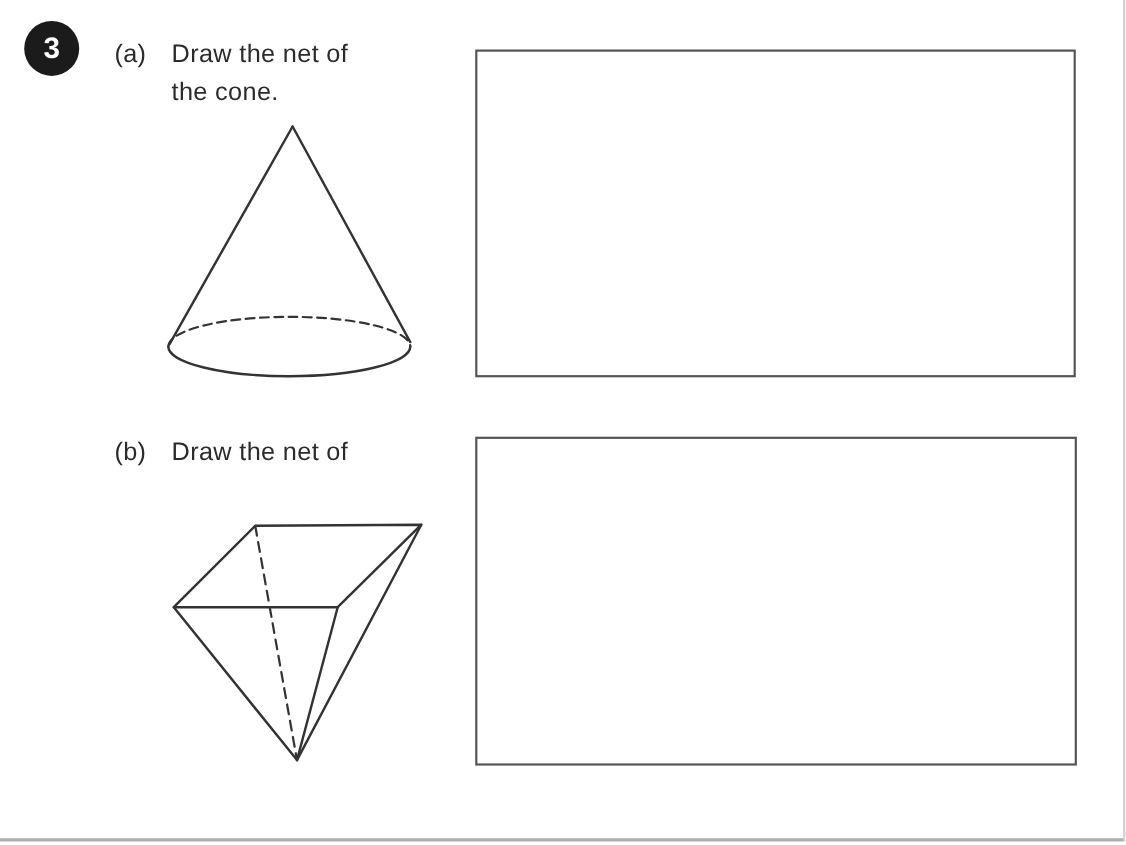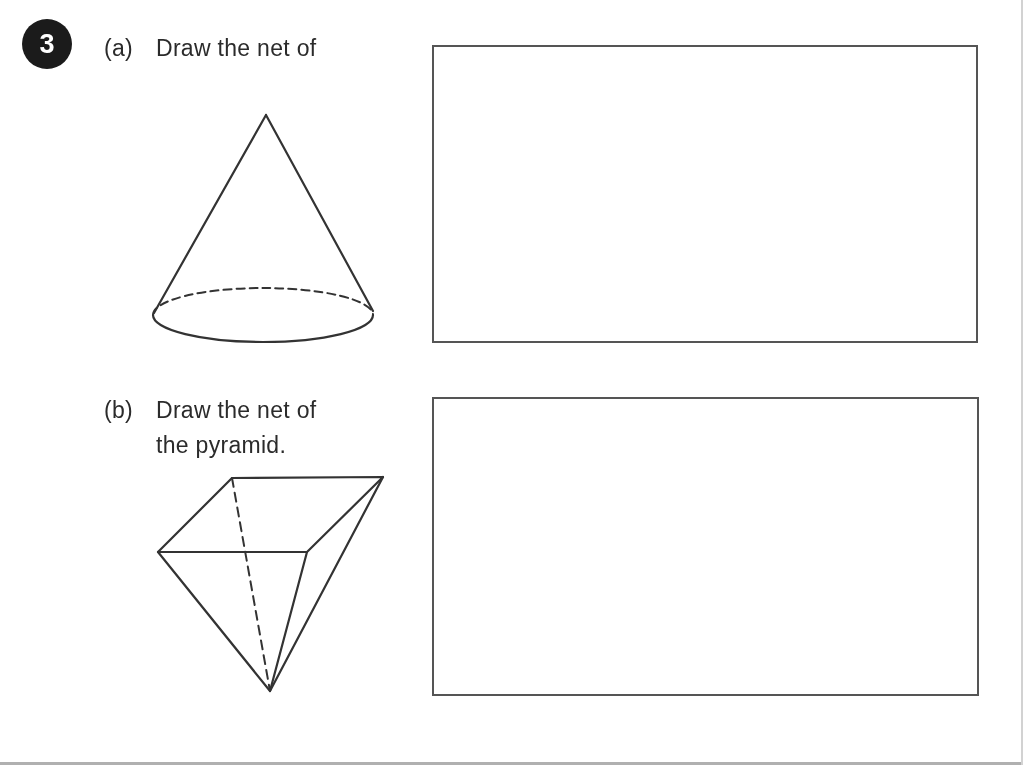--- a/index.html
+++ b/index.html
@@ -42,37 +42,37 @@
 <div class="page">
 
   <div class="qbadge">
     <span>3</span>
   </div>
 
   <div class="part part-a">
     <div class="part-label">(a)</div>
     <div>
       <div>Draw the net of</div>
+      <div>the cone.</div>
     </div>
   </div>
 
   <svg class="fig fig-cone" width="250" height="260" viewBox="140 100 250 260">
     <line x1="266" y1="115" x2="154" y2="313"></line>
     <line x1="266" y1="115" x2="373" y2="311"></line>
     <path d="M153,315 A110,27 0 0 0 373,315"></path>
     <path class="dashed" d="M153,315 A110,27 0 0 1 373,315" stroke-dasharray="8 5"></path>
   </svg>
 
   <div class="answer-box answer-box-a"></div>
 
   <div class="part part-b">
     <div class="part-label">(b)</div>
     <div>
       <div>Draw the net of</div>
-      <div>the pyramid.</div>
     </div>
   </div>
 
   <svg class="fig fig-pyramid" width="262" height="245" viewBox="140 460 262 245">
     <path d="M158,552 L232,478 L383,477 L307,552 Z"></path>
     <path d="M158,552 L270,691 L307,552"></path>
     <line x1="383" y1="477" x2="270" y2="691"></line>
     <line class="dashed" x1="232" y1="478" x2="270" y2="691" stroke-dasharray="9 6"></line>
   </svg>
 

